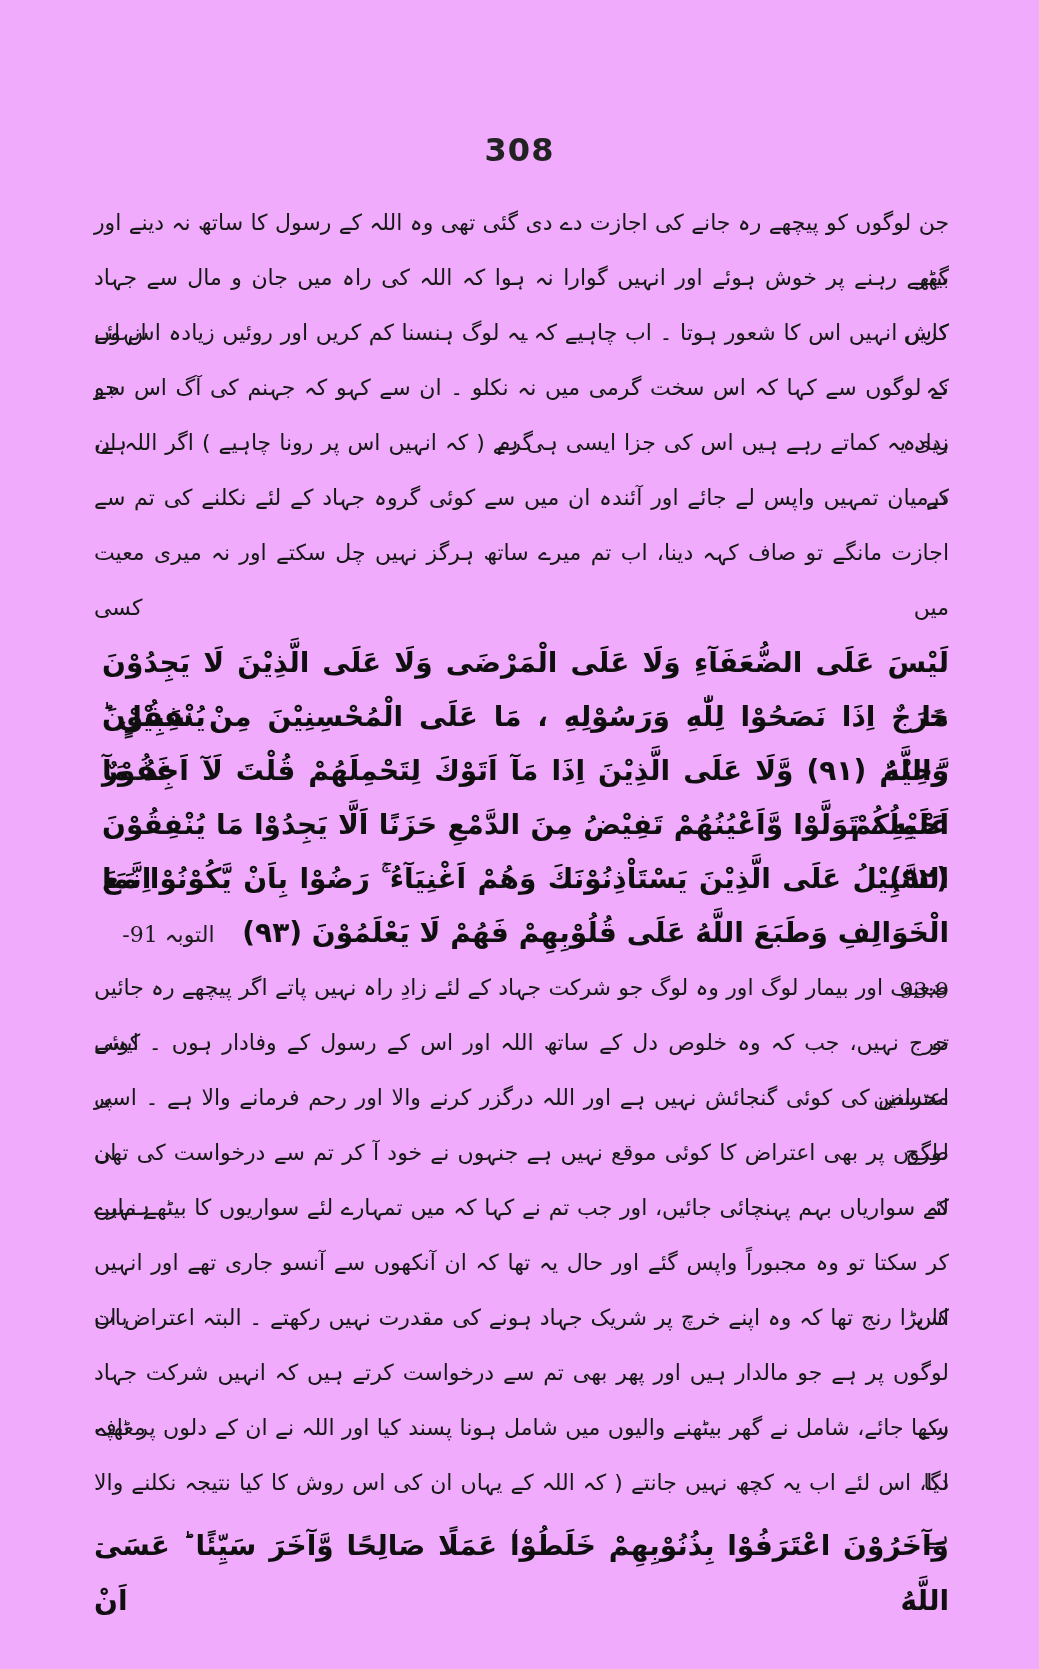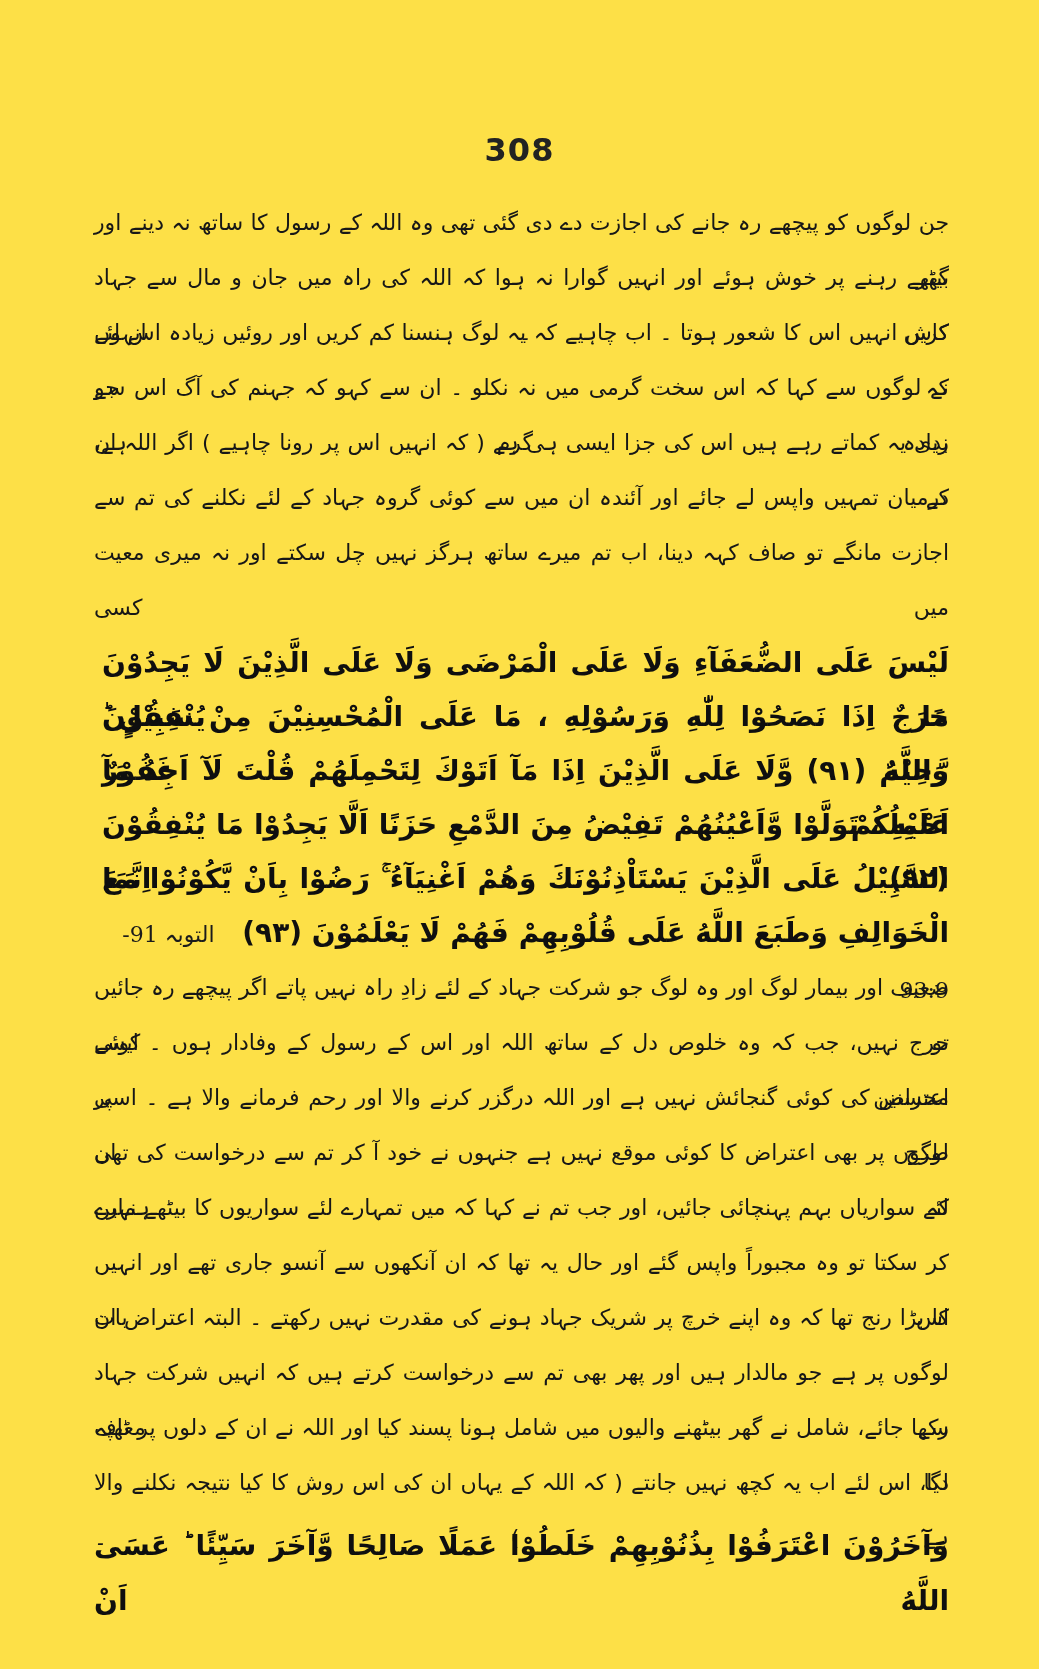--- a/index.html
+++ b/index.html
@@ -5,21 +5,21 @@
   html, body {
     margin: 0;
     padding: 0;
     background: #e8e8e8;
   }
   .page {
     position: relative;
     width: 1039px;
     height: 1669px;
     margin: 0 auto;
-    background: #fde047;
+    background: #f0abfc;
     color: #161616;
     direction: rtl;
     font-family: "DejaVu Sans", sans-serif;
     overflow: hidden;
   }
   .page-number {
     position: absolute;
     top: 130px;
     left: 0;
     right: 0;

